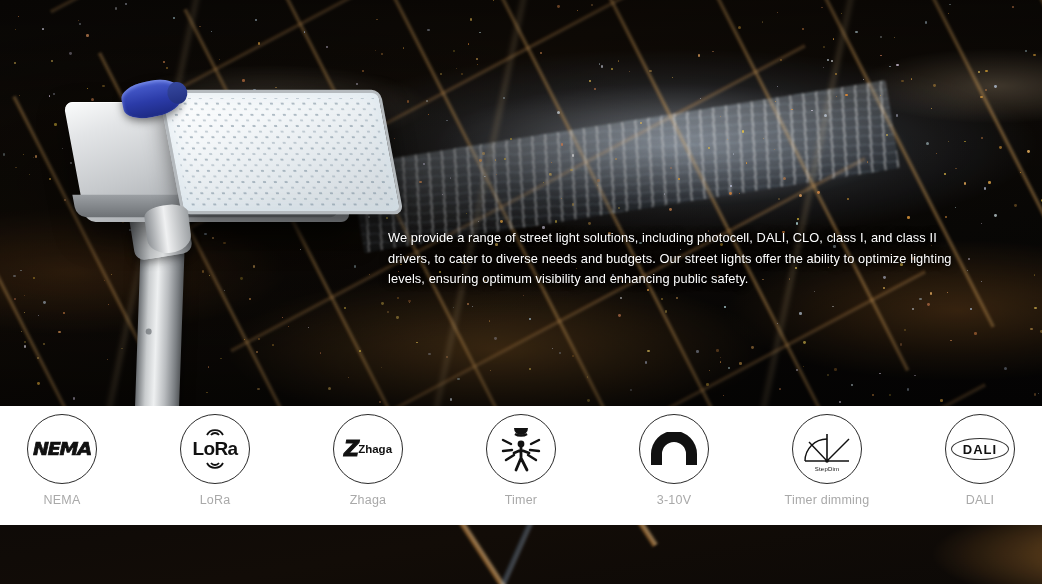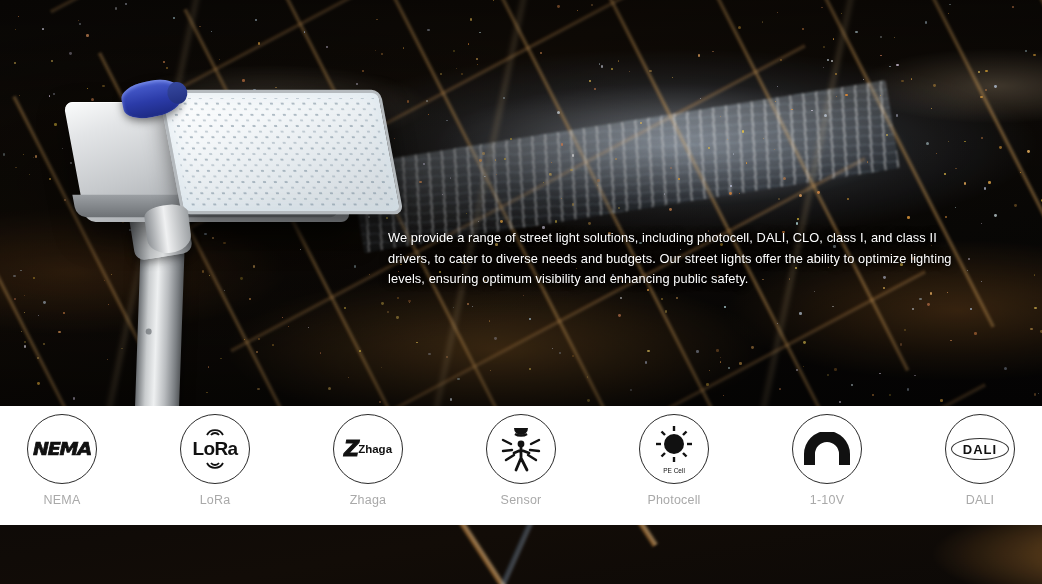--- a/index.html
+++ b/index.html
@@ -748,53 +748,48 @@
               <path d="M18 28 l-9 1"></path>
               <path d="M20 33 l-8 5"></path>
             <path d="M37 22 l8-4"></path>
               <path d="M36 28 l9 1"></path>
               <path d="M34 33 l8 5"></path>
           </g>
           <circle cx="27" cy="22" r="3.4" fill="#111"></circle>
           <path d="M27 25.5 L27 36 M27 28 L20 31 M27 28 L35 31 M27 36 L22 48 M27 36 L33 48" stroke="#111" stroke-width="2.8" fill="none" stroke-linecap="round"></path>
         </svg>
       </div>
-      <span class="feat-label">Sensor</span>
+      <span class="feat-label">Timer</span>
     </div>
 
-    <div class="feat">
-      <div class="ring">
-        <svg width="50" height="46" viewBox="0 0 50 46" style="margin-bottom:7px">
-          <circle cx="25" cy="21" r="10" fill="#111"></circle>
-          <g stroke="#111" stroke-width="2.4" stroke-linecap="butt">
-            <path d="M25 3 v5"></path>
-              <path d="M25 34 v5"></path>
-            <path d="M7 21 h5"></path>
-              <path d="M38 21 h5"></path>
-            <path d="M12.5 8.5 l3.5 3.5"></path>
-              <path d="M34 30 l3.5 3.5"></path>
-            <path d="M37.5 8.5 l-3.5 3.5"></path>
-              <path d="M16 30 l-3.5 3.5"></path>
-          </g>
-        </svg>
-        <span class="pecell-t">PE Cell</span>
-      </div>
-      <span class="feat-label">Photocell</span>
-    </div>
 
 
     <div class="feat">
       <div class="ring">
         <svg width="52" height="34" viewBox="0 0 52 34">
           <path d="M3 33 L3 22 A23 23 0 0 1 49 22 L49 33 L38 33 L38 22 A12 12 0 0 0 14 22 L14 33 Z" fill="#111"></path>
         </svg>
       </div>
-      <span class="feat-label">1-10V</span>
+      <span class="feat-label">3-10V</span>
     </div>
 
+    <div class="feat">
+      <div class="ring">
+        <svg width="56" height="48" viewBox="0 0 56 48">
+          <path d="M6 36 L50 36" stroke="#111" stroke-width="1.6"></path>
+          <path d="M6 36 A22 22 0 0 1 28 14" stroke="#111" stroke-width="1.4" fill="none"></path>
+          <path d="M28 36 L28 9" stroke="#111" stroke-width="1.6"></path>
+          <path d="M28 36 L10 17" stroke="#111" stroke-width="1.4"></path>
+          <path d="M28 36 L50 14" stroke="#111" stroke-width="1.4"></path>
+          <circle cx="28" cy="36" r="1.8" fill="#111"></circle>
+        </svg>
+        <span class="stepdim-t">StepDim</span>
+      </div>
+      <span class="feat-label">Timer dimming</span>
+    </div>
 
     <div class="feat">
       <div class="ring">
         <span class="dali-ellipse"></span>
         <span class="dali-mark">DALI</span>
       </div>
       <span class="feat-label">DALI</span>
     </div>
 
   </div>

